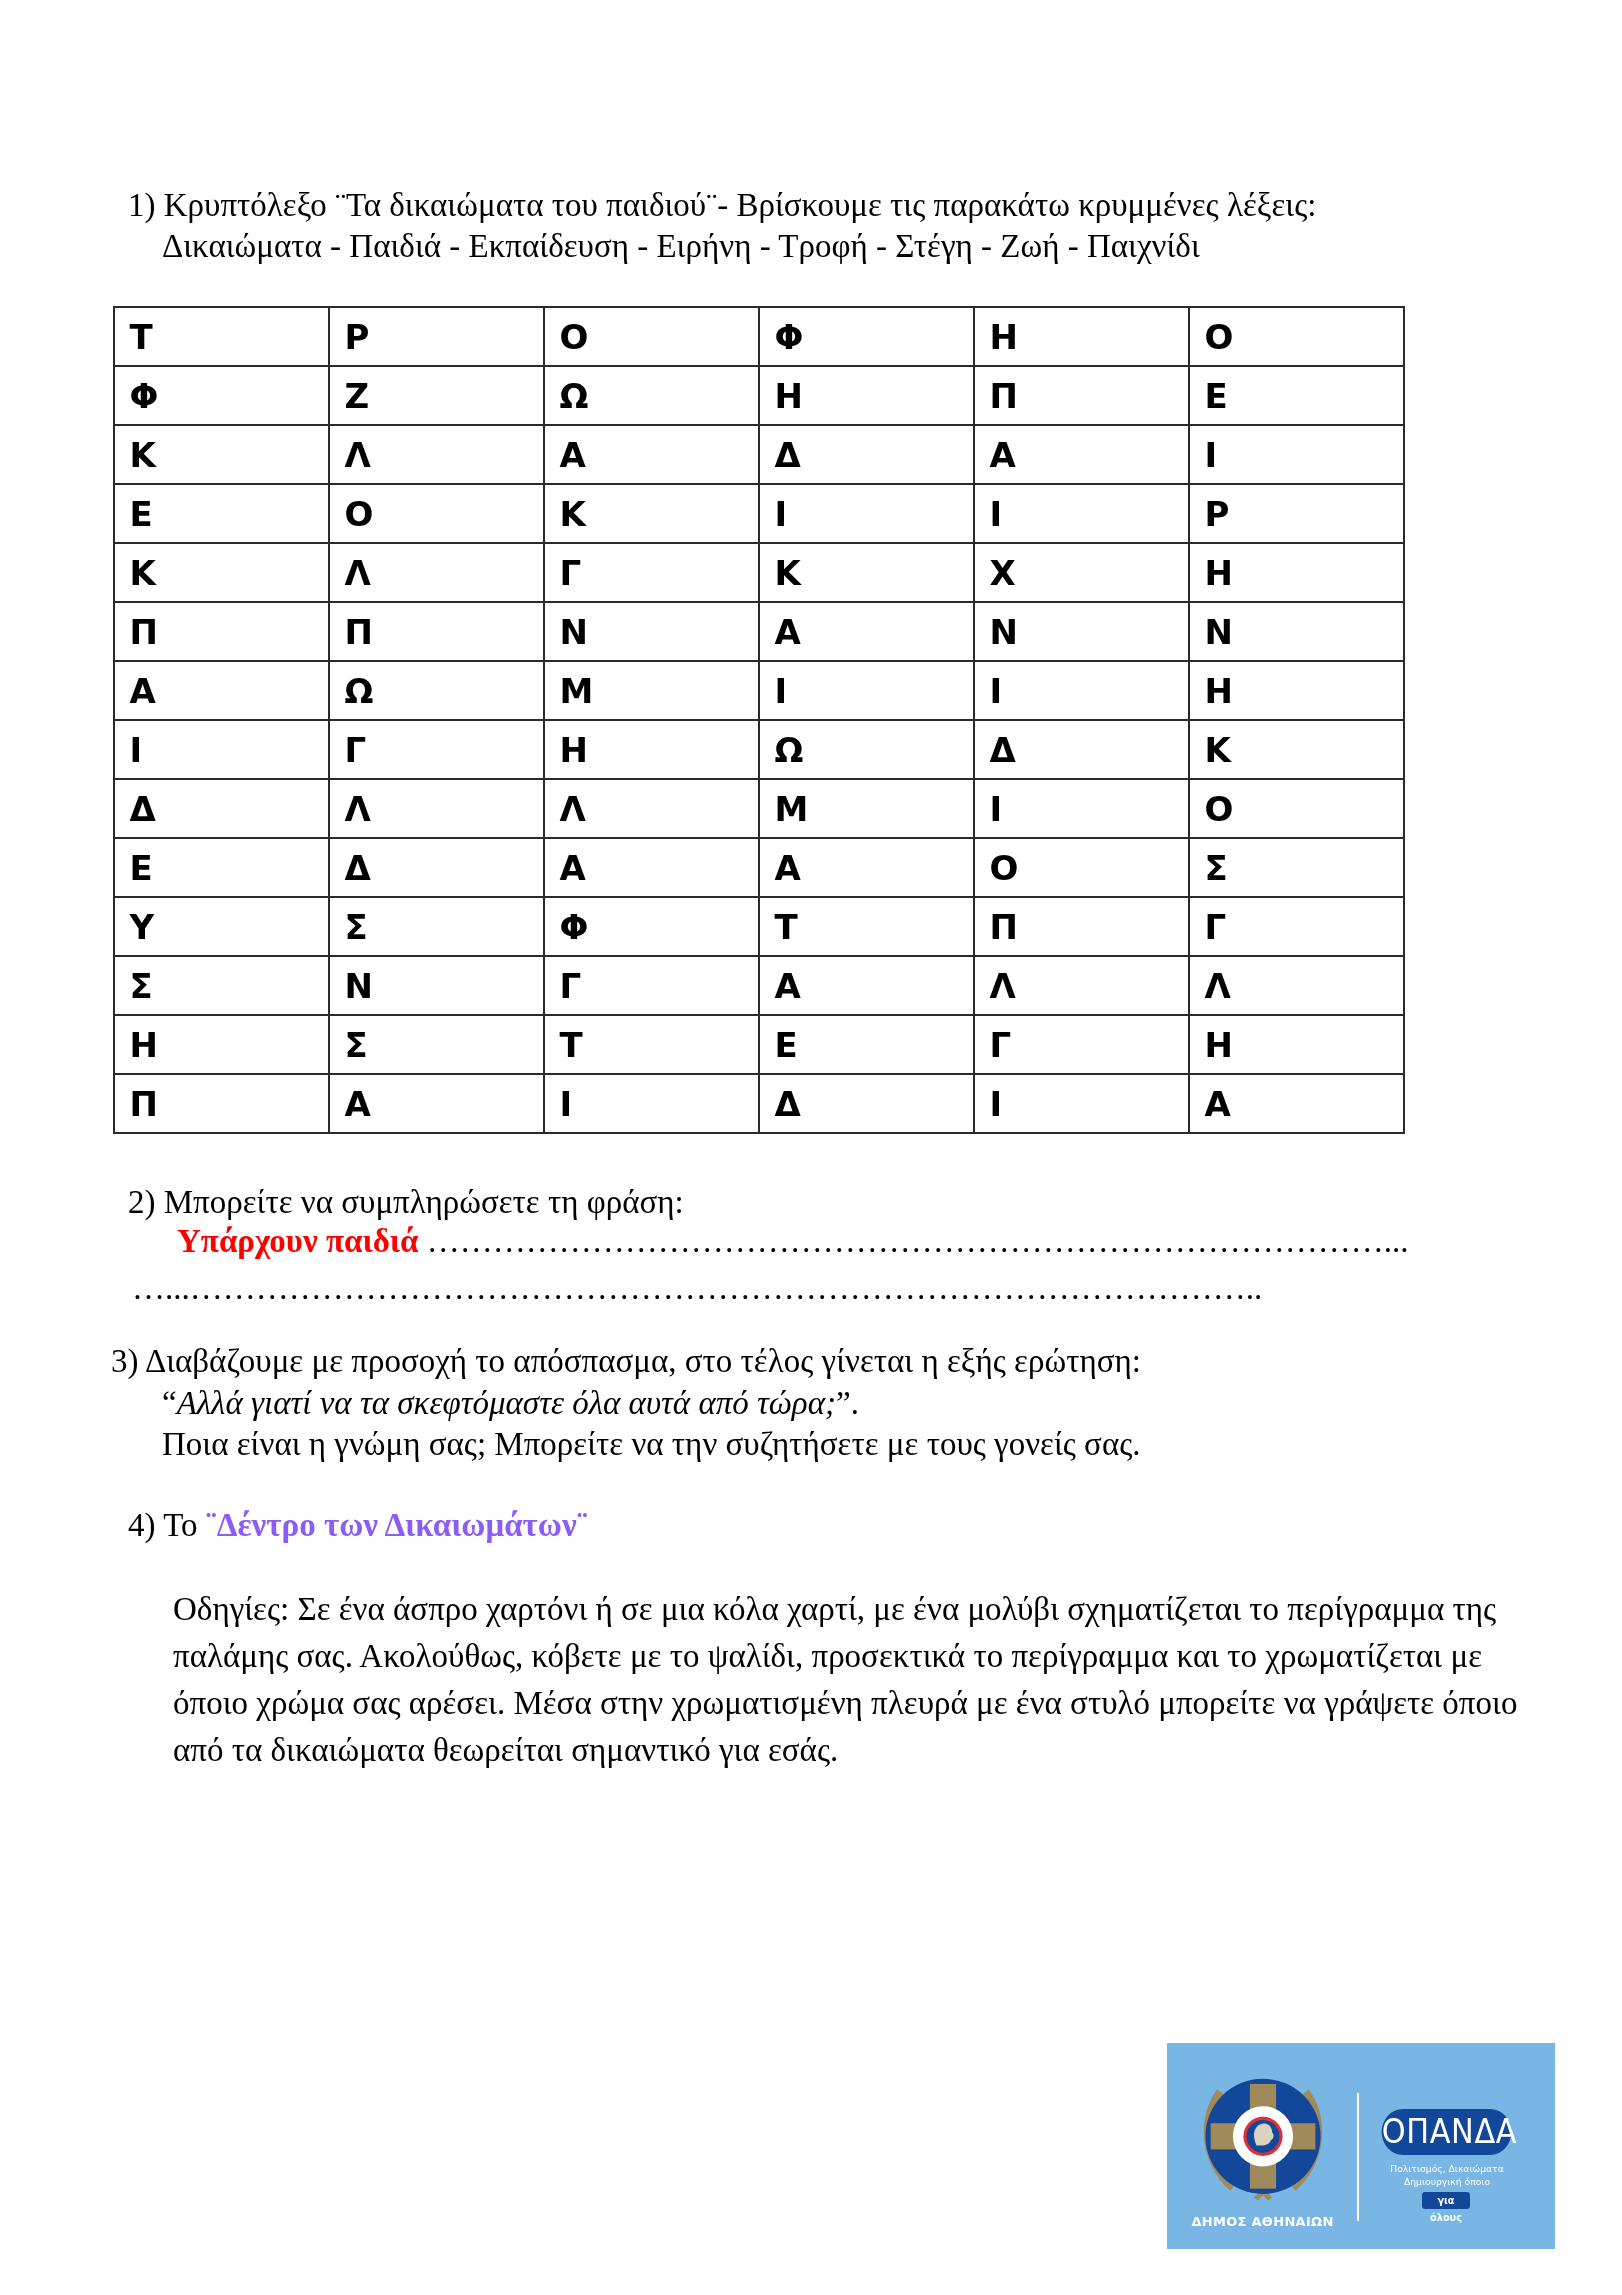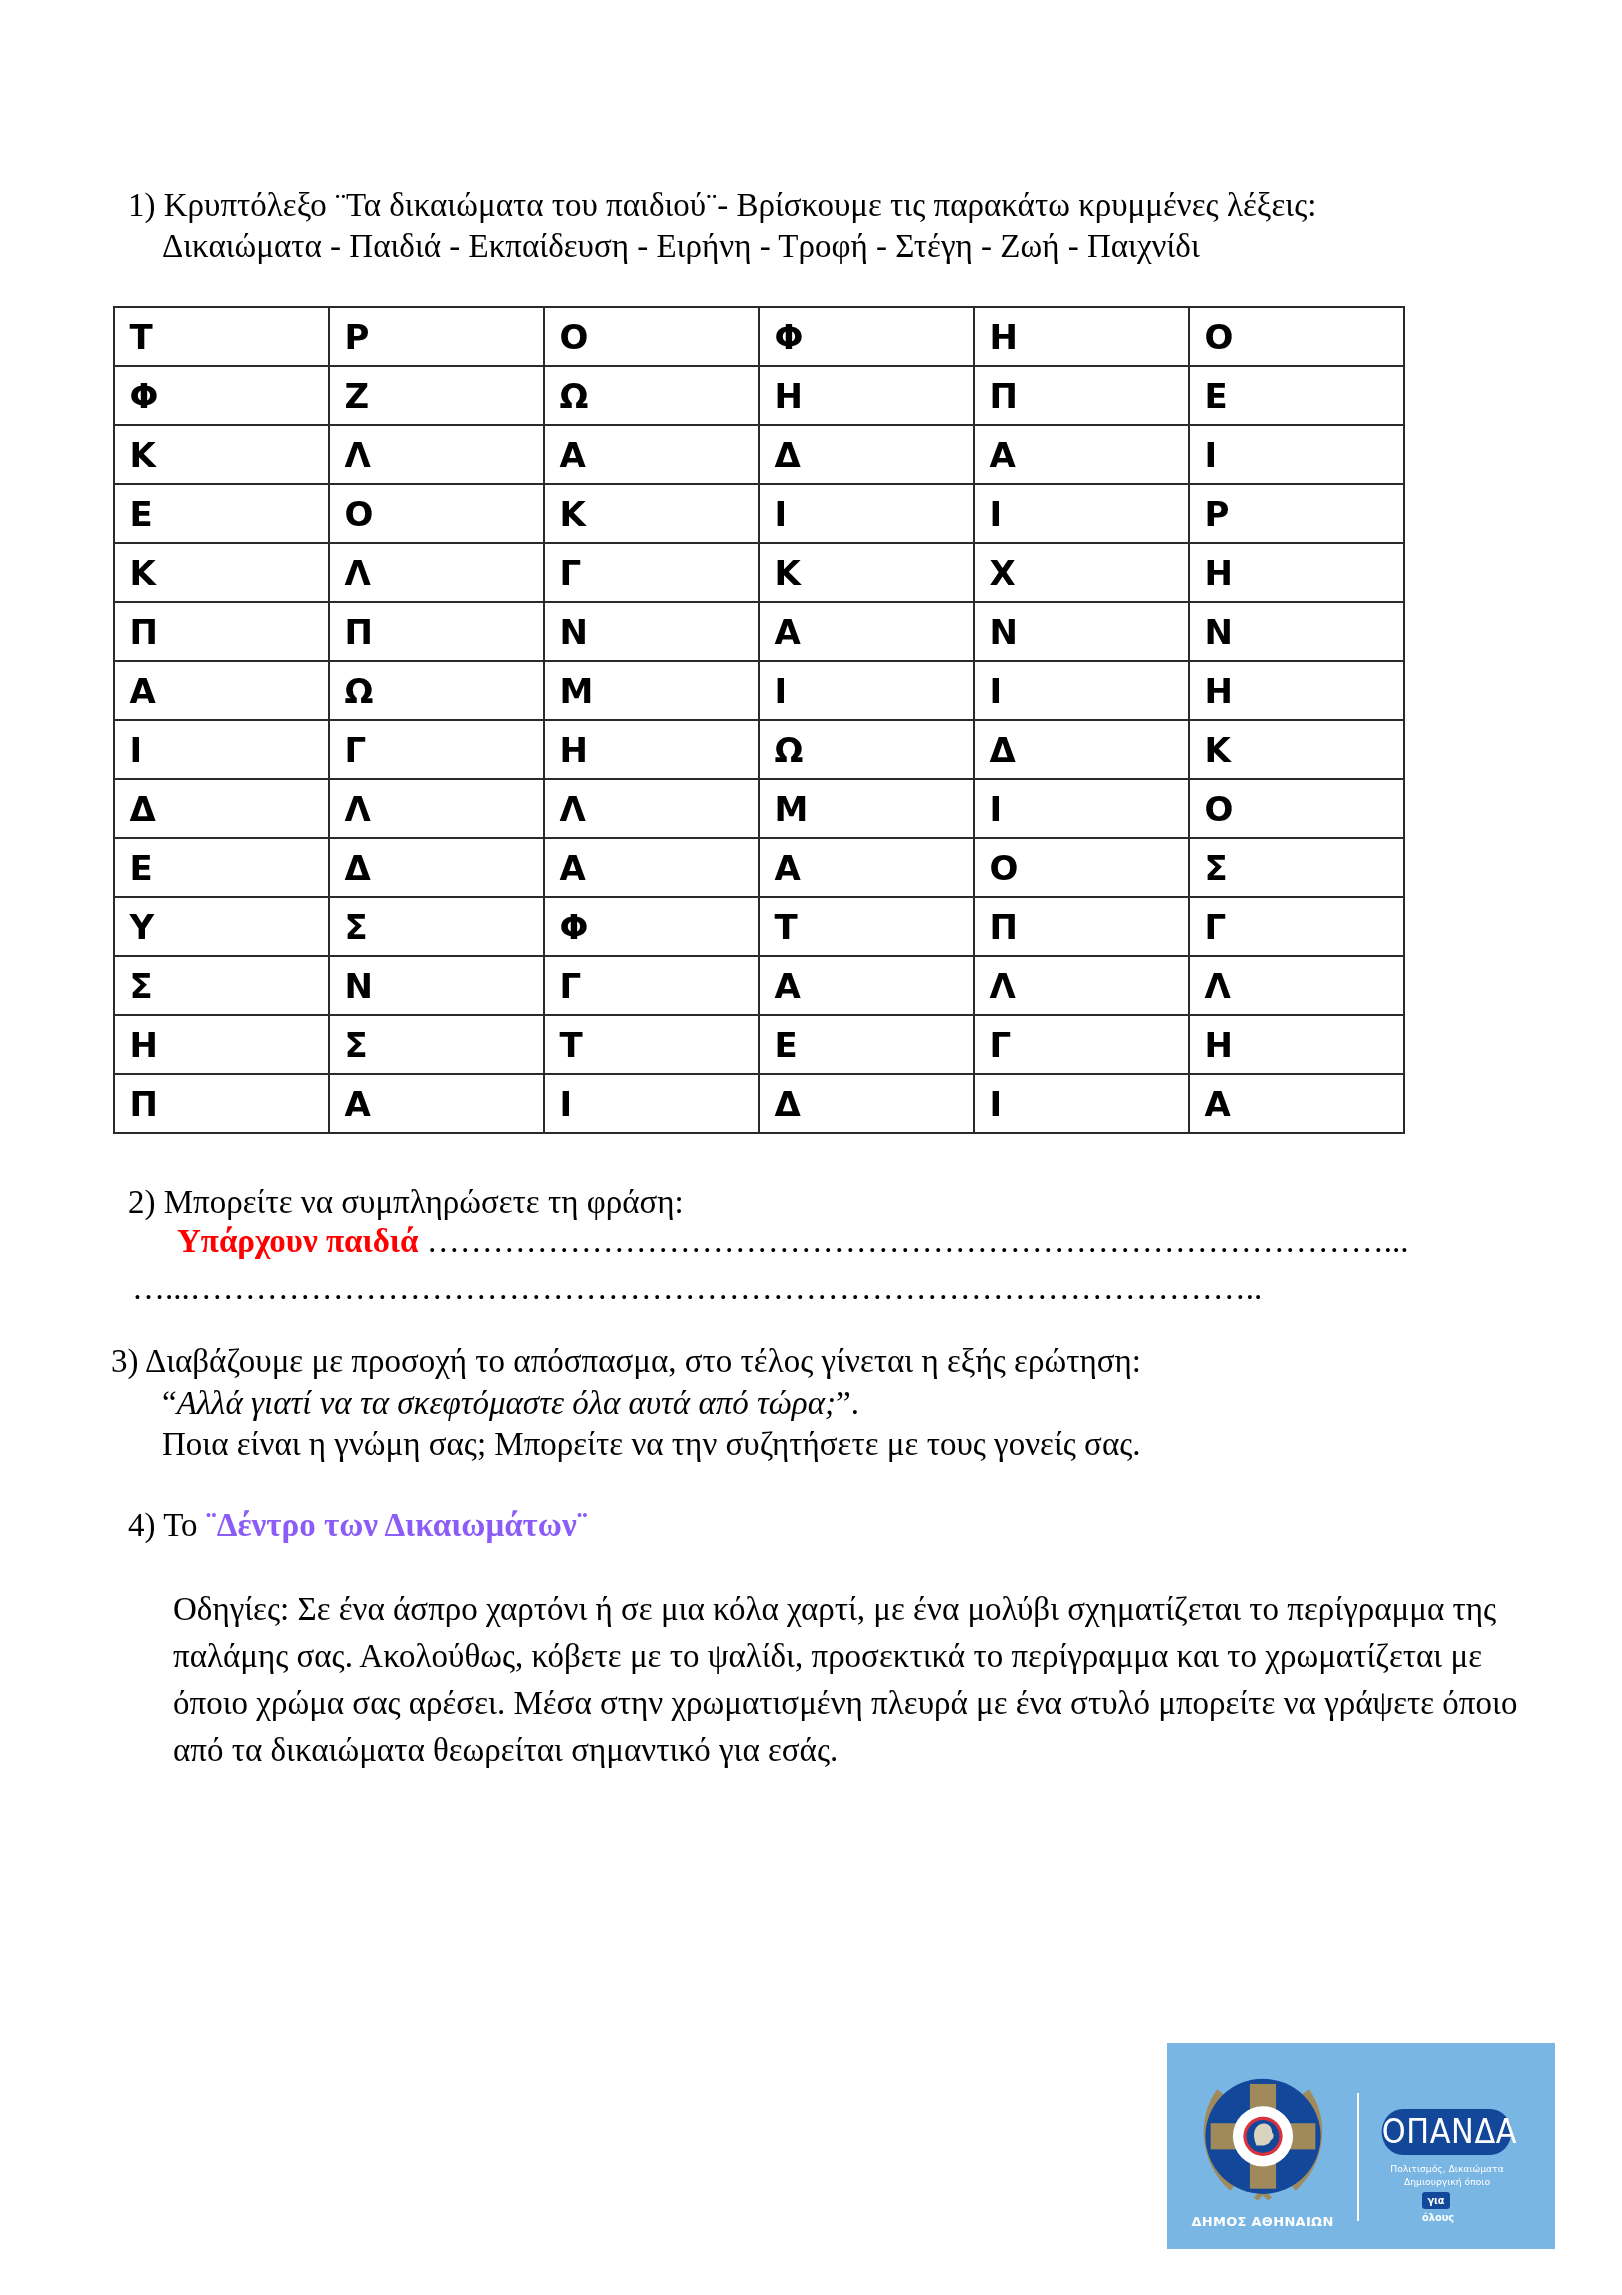--- a/index.html
+++ b/index.html
@@ -42,21 +42,21 @@
     #logo-crest-label { position: absolute; left: 0; width: 191px; top: 171px; text-align: center;
         color: #ffffff; font-family: "DejaVu Sans", sans-serif; font-weight: bold; font-size: 13px; letter-spacing: 0.3px; }
     #logo-divider { position: absolute; left: 190px; top: 50px; width: 2px; height: 128px; background: #ffffff; }
     #logo-pill { position: absolute; left: 209px; top: 66px; width: 141px; height: 46px; border-radius: 23px;
         background: #12479a; color: #ffffff; font-family: "DejaVu Sans", sans-serif; font-size: 33px;
         line-height: 46px; text-align: center; letter-spacing: 0.7px; transform: scaleX(0.92); }
     #logo-tag1, #logo-tag2 { position: absolute; left: 203px; width: 154px; text-align: center; color: #ffffff;
         font-family: "DejaVu Sans", sans-serif; font-size: 9.2px; }
     #logo-tag1 { top: 120px; }
     #logo-tag2 { top: 133px; }
-    #logo-badge { position: absolute; left: 255px; top: 149px; width: 28px; height: 17px; border-radius: 3.3px;
+    #logo-badge { position: absolute; left: 255px; top: 149px; width: 48px; height: 17px; border-radius: 3.3px;
         background: #12479a; color: #ffffff; font-family: "DejaVu Sans", sans-serif; font-weight: bold;
         font-size: 9.8px; line-height: 17px; text-align: center; }
   </style>
 </head>
 <body>
 
 <div id="s1-title" class="abs txt">1) Κρυπτόλεξο ¨Τα δικαιώματα του παιδιού¨- Βρίσκουμε τις παρακάτω κρυμμένες λέξεις:</div>
 <div id="s1-words" class="abs txt">Δικαιώματα - Παιδιά - Εκπαίδευση - Ειρήνη - Τροφή - Στέγη - Ζωή - Παιχνίδι</div>
 
 <table id="grid" class="abs">

